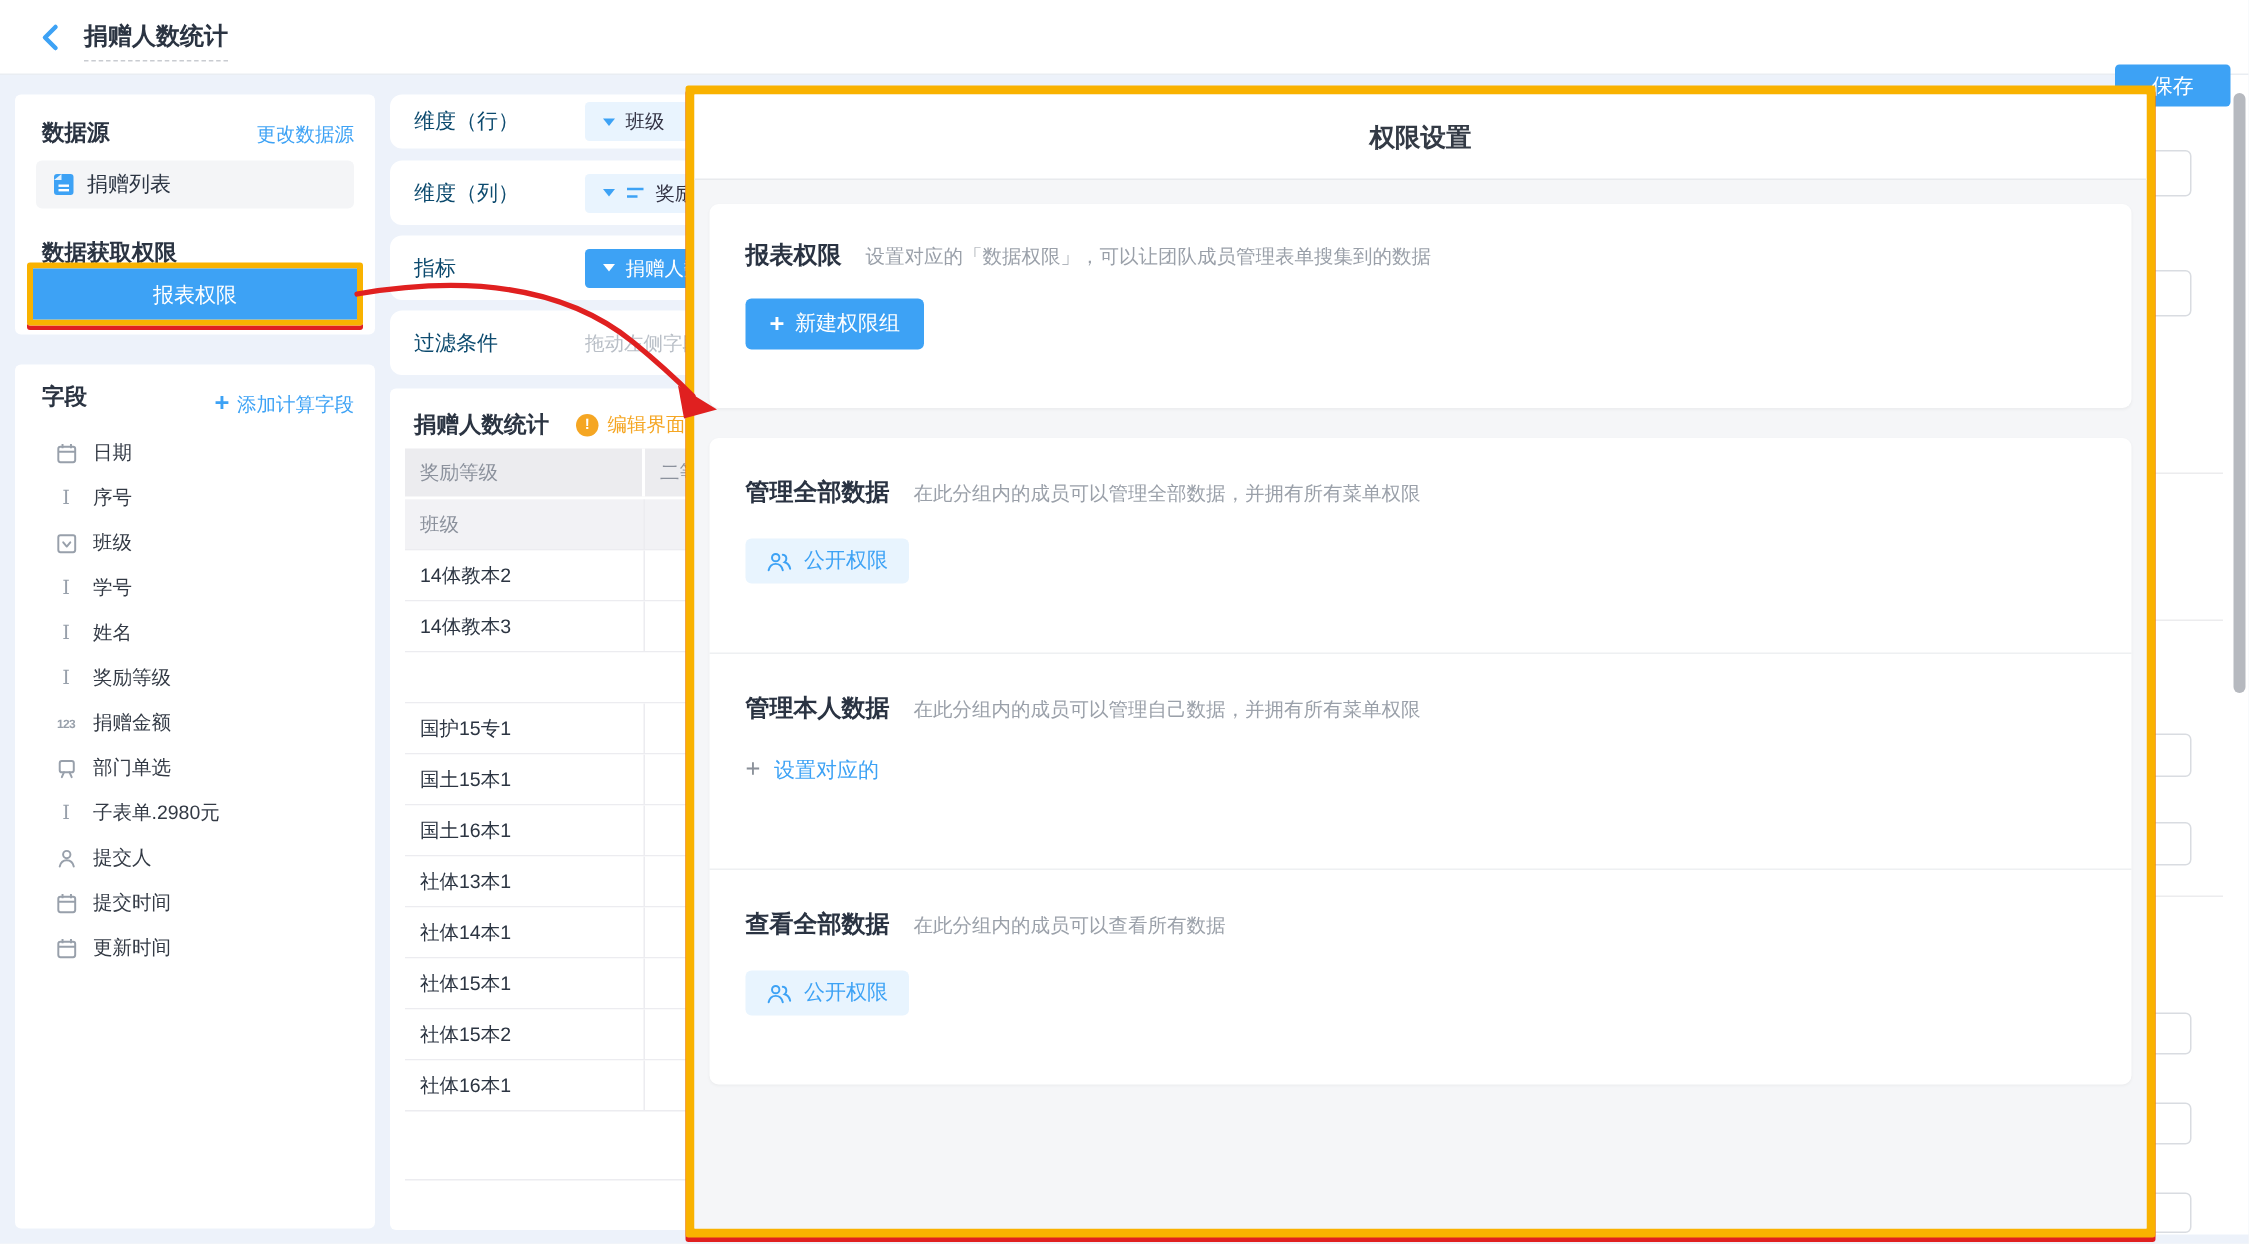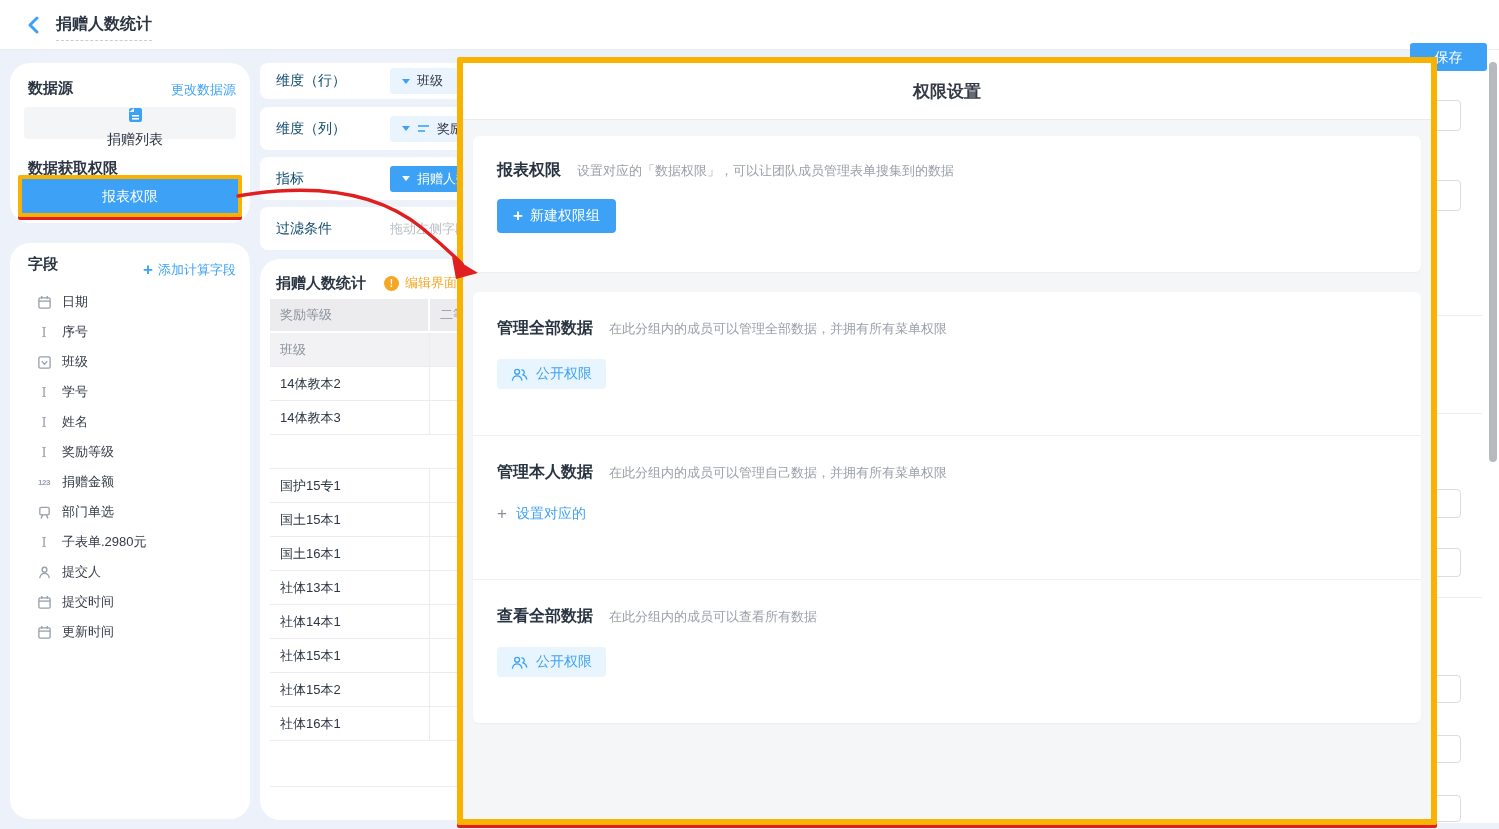--- a/index.html
+++ b/index.html
@@ -10,29 +10,29 @@
   }
   
   .topbar { position:absolute; left:0; top:0; width:1499px; height:50px; background:#fff;
             border-bottom:1px solid #e9edf2; z-index:6; }
   .back { position:absolute; left:24px; top:15px; width:20px; height:20px; cursor:pointer; }
   .page-title { position:absolute; left:56px; top:14px; font-size:16px; font-weight:bold;
                 color:#2b3442; border-bottom:1px dashed #c9ccd1; padding-bottom:5px; }
   .save-btn { position:absolute; right:12px; top:11px; width:77px; height:28px; background:#3da2f5;
               color:#fff; font-size:14px; border:none; border-radius:3px; line-height:28px;margin-top:32px; }
   
-  .panel { position:absolute; background:#fff; border-radius:20px; }
+  .panel { position:absolute; background:#fff; border-radius:4px; }
   
   .p-ds { left:10px; top:63px; width:240px; height:160px; }
   .p-ds h3, .p-fields h3 { font-size:15px; font-weight:bold; color:#2b3442; }
   .ds-head { position:absolute; left:18px; top:16px; }
   .link-blue { color:#3da2f5; font-size:13px; cursor:pointer; }
   .ds-change { position:absolute; right:14px; top:18px; }
   .ds-item { position:absolute; left:14px; top:44px; width:212px; height:32px; background:#f4f5f7;
-             border-radius:4px; display:flex; align-items:center; padding-left:10px; font-size:14px; gap:8px;flex-direction:column; }
+             border-radius:4px; display:flex; align-items:center; padding-left:10px; font-size:14px; gap:8px; }
   .ds-access { position:absolute; left:18px; top:96px; }
   .hl-wrap { position:absolute; left:8px; top:112px; width:224px; height:42px;
              border:4px solid #f9b200; box-shadow:0 3px 0 #e02020; border-radius:2px; }
   .report-perm-btn { width:100%; height:100%; background:#3da2f5; color:#fff; font-size:14px;
                      border:none; text-align:center; line-height:34px; }
   .p-fields { left:10px; top:243px; width:240px; height:576px; }
   .f-head { position:absolute; left:18px; top:12px; }
   .f-add { position:absolute; right:14px; top:18px; display:flex; gap:5px; align-items:center; }
   .plus-blue::before { content:"+"; color:#3da2f5; font-size:17px; font-weight:bold; line-height:13px; }
   .field-list { position:absolute; left:0; top:44px; width:240px; }

